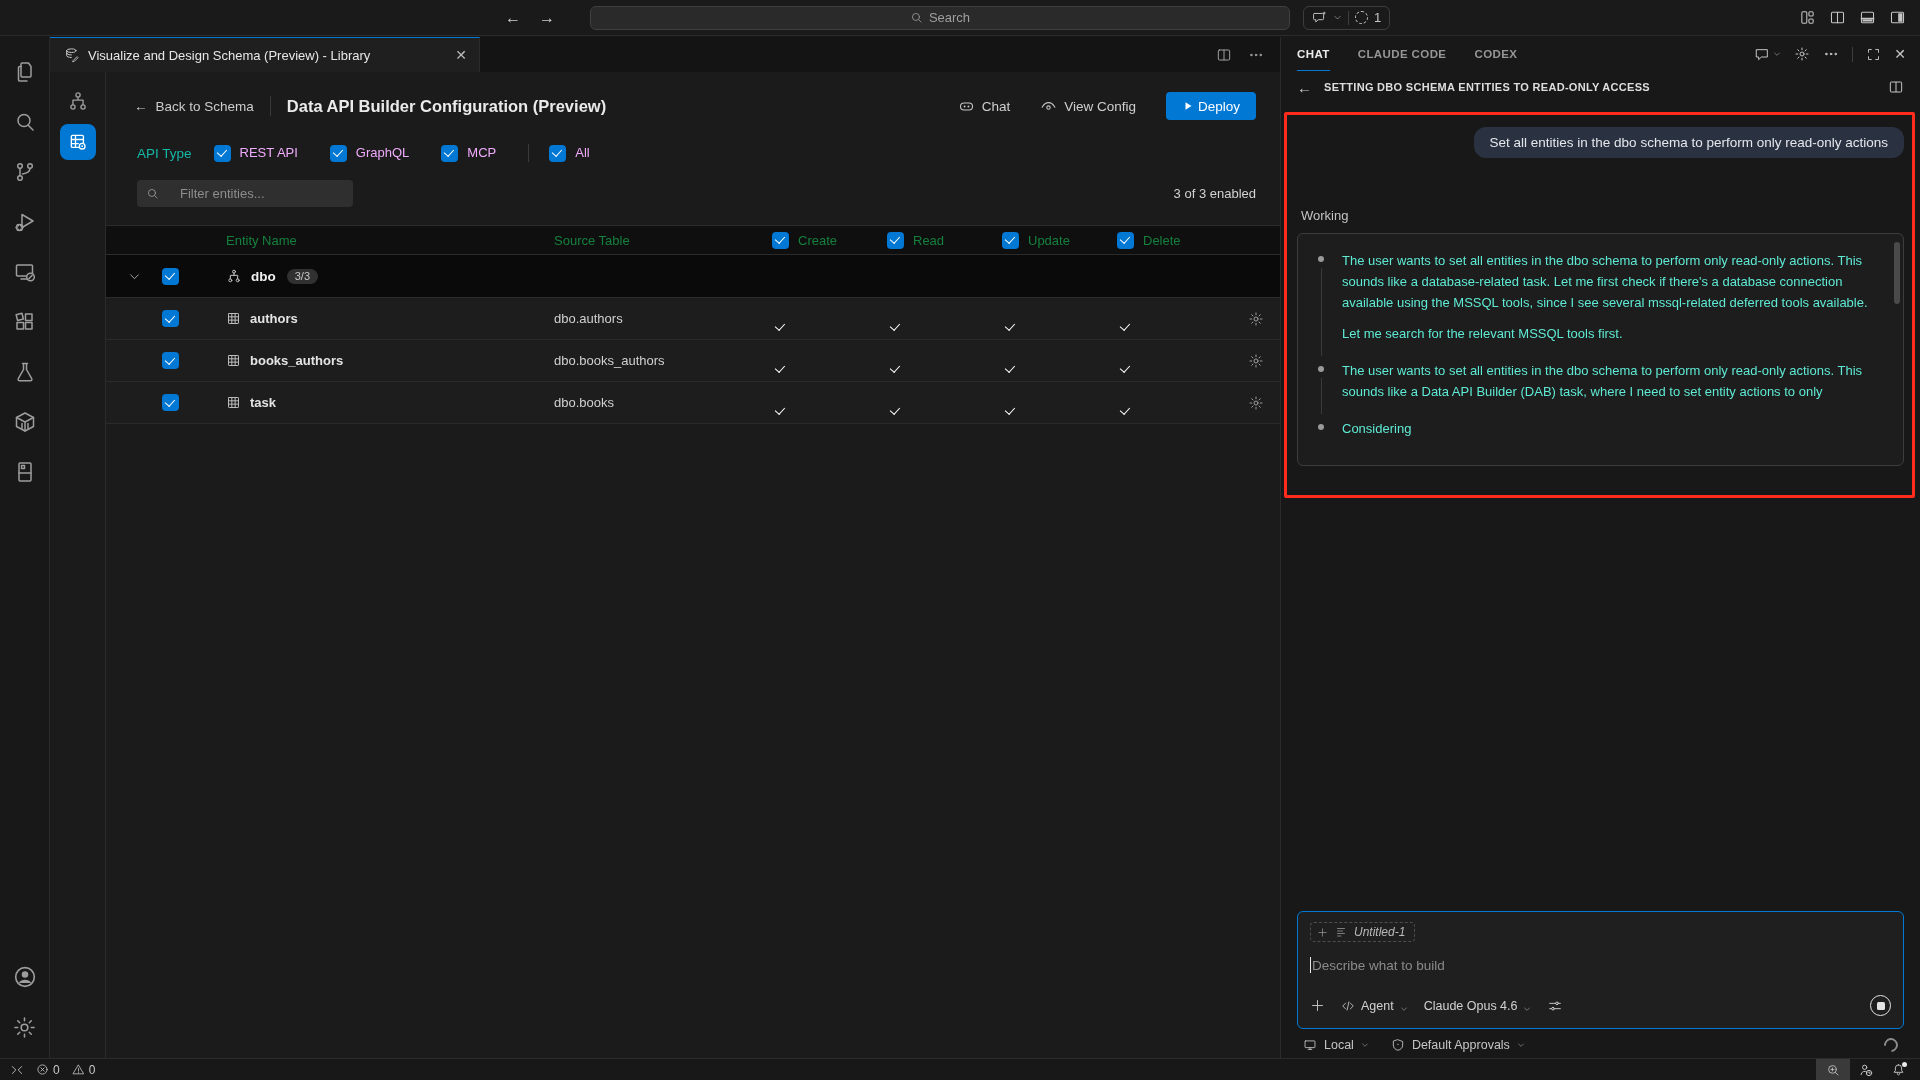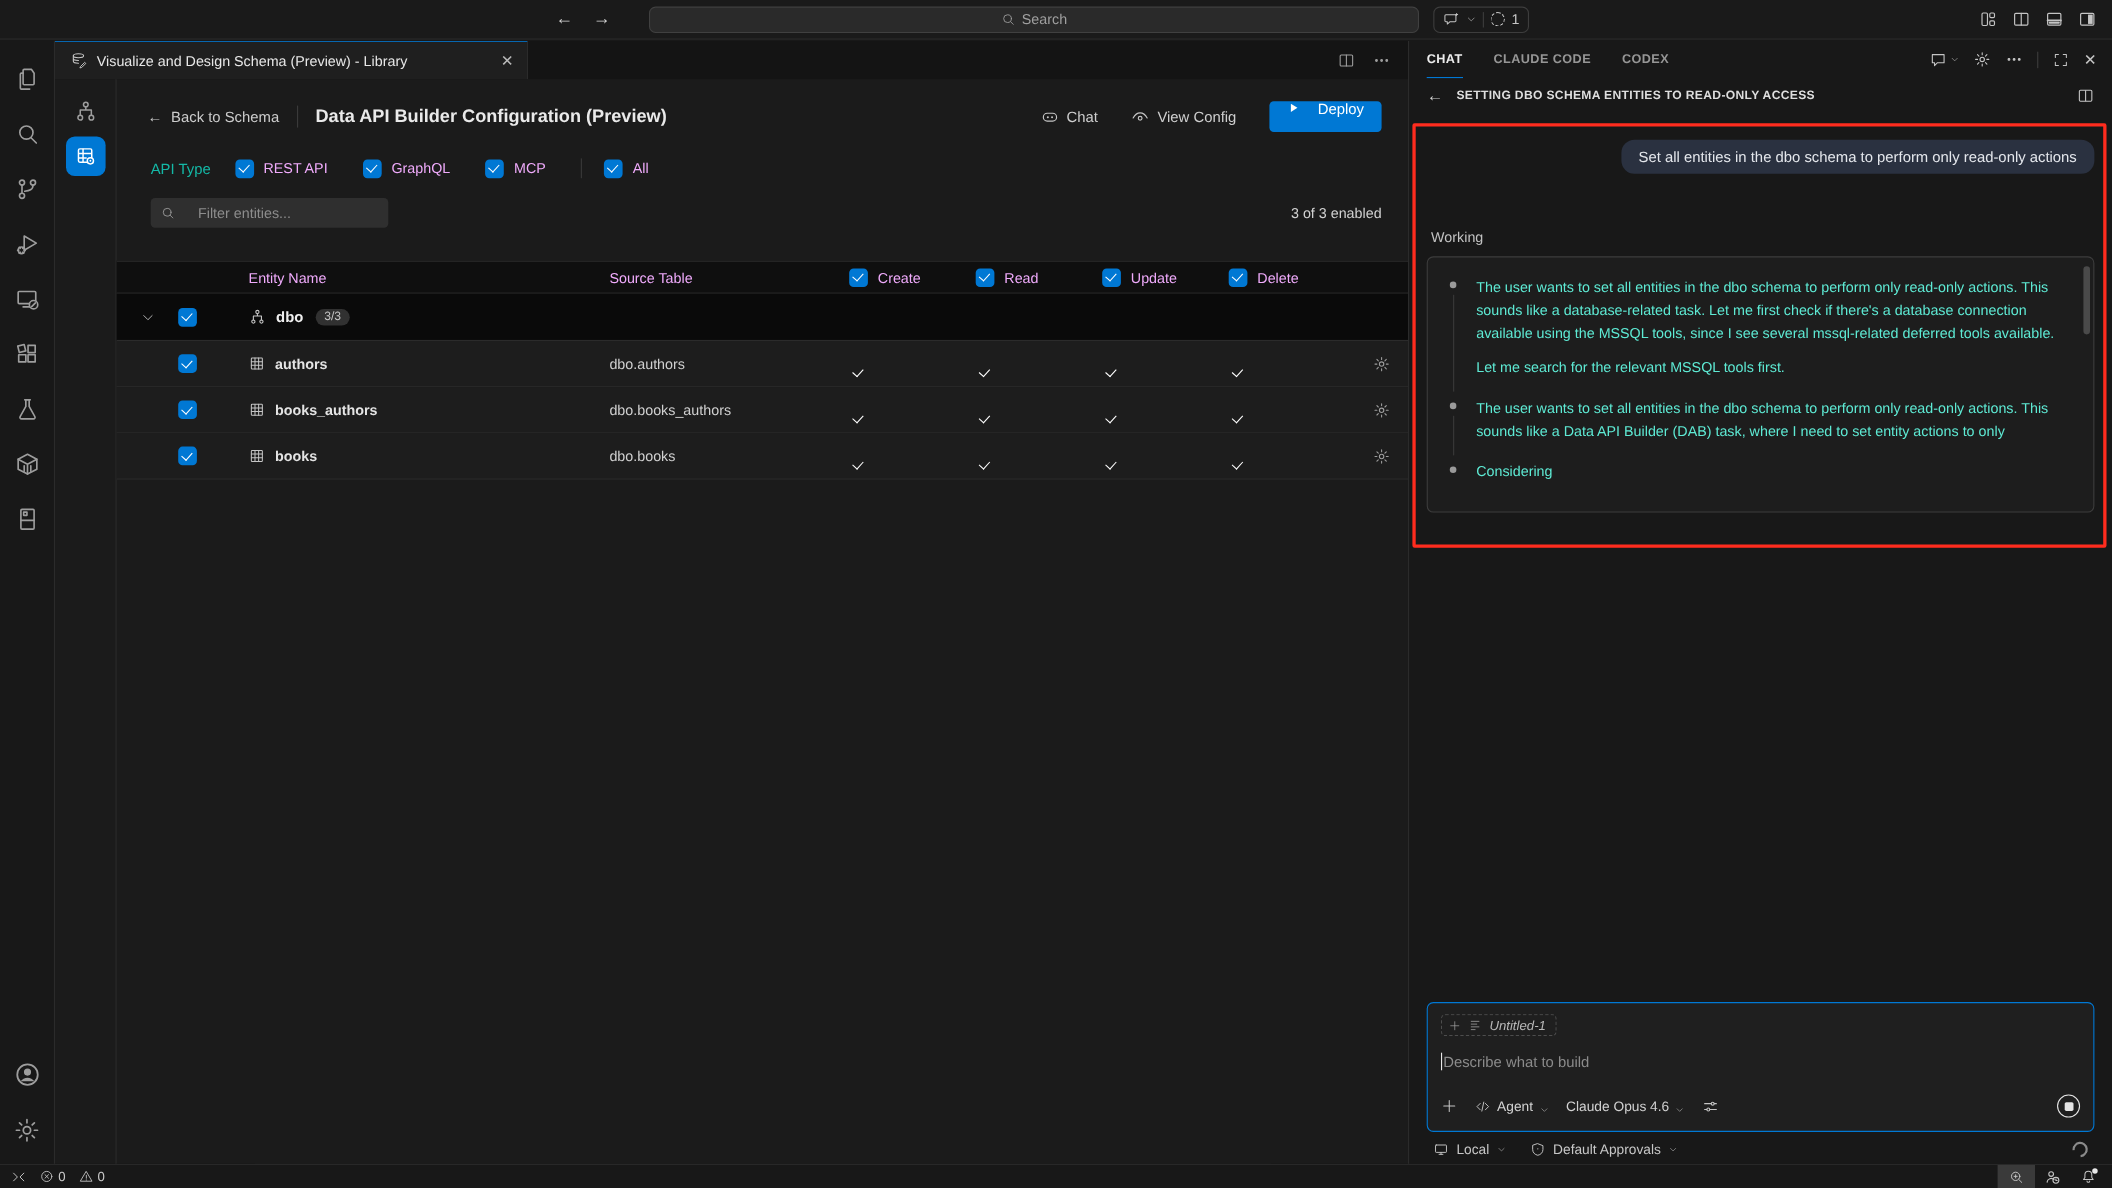--- a/index.html
+++ b/index.html
@@ -42,38 +42,38 @@
   .rail-btn-active { width:36px; height:36px; border-radius:8px; background:#0078d4;
     display:flex; align-items:center; justify-content:center; }
   .config { flex:1; position:relative; padding:16px 0 0 0; }
   .cfg-header { display:flex; align-items:center; padding:4px 24px 14px 28px; }
   .back-link { display:flex; align-items:center; gap:8px; color:#cccccc; font-size:13.5px; }
   .hdr-sep { width:1px; height:20px; background:#3a3a3a; margin:0 16px; }
   .cfg-title { font-size:16.5px; font-weight:700; color:#eaeaea; }
   .cfg-actions { margin-left:auto; display:flex; align-items:center; gap:30px; }
   .cfg-action { display:flex; align-items:center; gap:7px; color:#cfcfcf; font-size:13.5px; }
   .deploy-btn { background:#0078d4; color:#ffffff; border-radius:4px; height:28px; padding:0 16px;
-    display:flex; align-items:flex-start; gap:16px; font-size:13.5px; }
+    display:flex; align-items:center; gap:4px; font-size:13.5px; }
 
   .api-row { display:flex; align-items:center; gap:8px; padding:10px 24px 6px 31px; }
   .api-label { color:#14b8a6; font-size:13.5px; margin-right:14px; }
   .cb { width:17px; height:17px; border-radius:4px; background:#0078d4; position:relative; flex:none; }
   .cb::after { content:""; position:absolute; left:5px; top:2.5px; width:4.5px; height:8px;
     border:solid #fff; border-width:0 1.8px 1.8px 0; transform:rotate(42deg); }
   .api-opt { display:flex; align-items:flex-start; gap:9px; margin-right:24px; color:#f0abfc; }
   .api-sep { width:1px; height:18px; background:#3a3a3a; margin:0 12px 0 0; }
 
   .filter-row { display:flex; align-items:center; padding:12px 24px 10px 31px; }
   .filter-box { width:216px; height:27px; background:#2f2f2f; border-radius:4px; display:flex;
     align-items:center; gap:21px; padding:0 9px; color:#8d8d8d; }
   .enabled-summary { margin-left:auto; color:#d2d2d2; font-size:13px; }
 
   .grid { display:grid; grid-template-columns:56px 40px 320px 250px 115px 115px 115px 115px 1fr; align-items:center; }
   .thead { height:30px; background:#0f0f0f; border-top:1px solid #2b2b2b; border-bottom:1px solid #2b2b2b;
-    color:#f0abfc; margin-top:20px; }
+    color:#15803d; margin-top:8px; }
   .thead .hname { padding-left:24px; }
   .hsrc { padding-left:32px; }
   .hact { display:flex; align-items:center; gap:9px; }
   .group-row { height:43px; background:#0a0a0a; border-bottom:1px solid #2b2b2b; }
   .chev-cell { display:flex; justify-content:center; }
   .name-cell { display:flex; align-items:center; gap:9px; padding-left:24px; }
   .group-name { font-weight:700; color:#efefef; font-size:13.5px; }
   .pill { background:#313131; border-radius:9px; padding:1.5px 8px; font-size:11px; color:#c8c8c8; margin-left:2px; }
   .trow { height:42px; background:#1d1d1d; border-bottom:1px solid #2a2a2a; }
   .trow .src { padding-left:32px; color:#d0d0d0; }
@@ -466,21 +466,21 @@
       </div>
 
       <div class="grid trow">
         <span></span>
         <span class="cb"></span>
         <span class="name-cell">
           <svg width="15" height="15" viewBox="0 0 24 24" class="ico ico-lt">
               <rect x="4" y="4" width="16" height="16" rx="1"></rect>
               <path d="M4 9.3h16M4 14.6h16M9.3 4v16M14.6 4v16"></path>
             </svg>
-          <span class="ename">books</span>
+          <span class="ename">task</span>
         </span>
         <span class="src">dbo.books</span>
         <span><span class="cb"></span></span>
         <span><span class="cb"></span></span>
         <span><span class="cb"></span></span>
         <span><span class="cb"></span></span>
         <span class="gear-cell">
             <svg width="16" height="16" viewBox="0 0 24 24" class="ico">
               <circle cx="12" cy="12" r="3"></circle>
               <path d="M12 3v2.6M12 18.4V21M3 12h2.6M18.4 12H21M5.6 5.6l1.9 1.9M16.5 16.5l1.9 1.9M18.4 5.6l-1.9 1.9M7.5 16.5l-1.9 1.9"></path>

